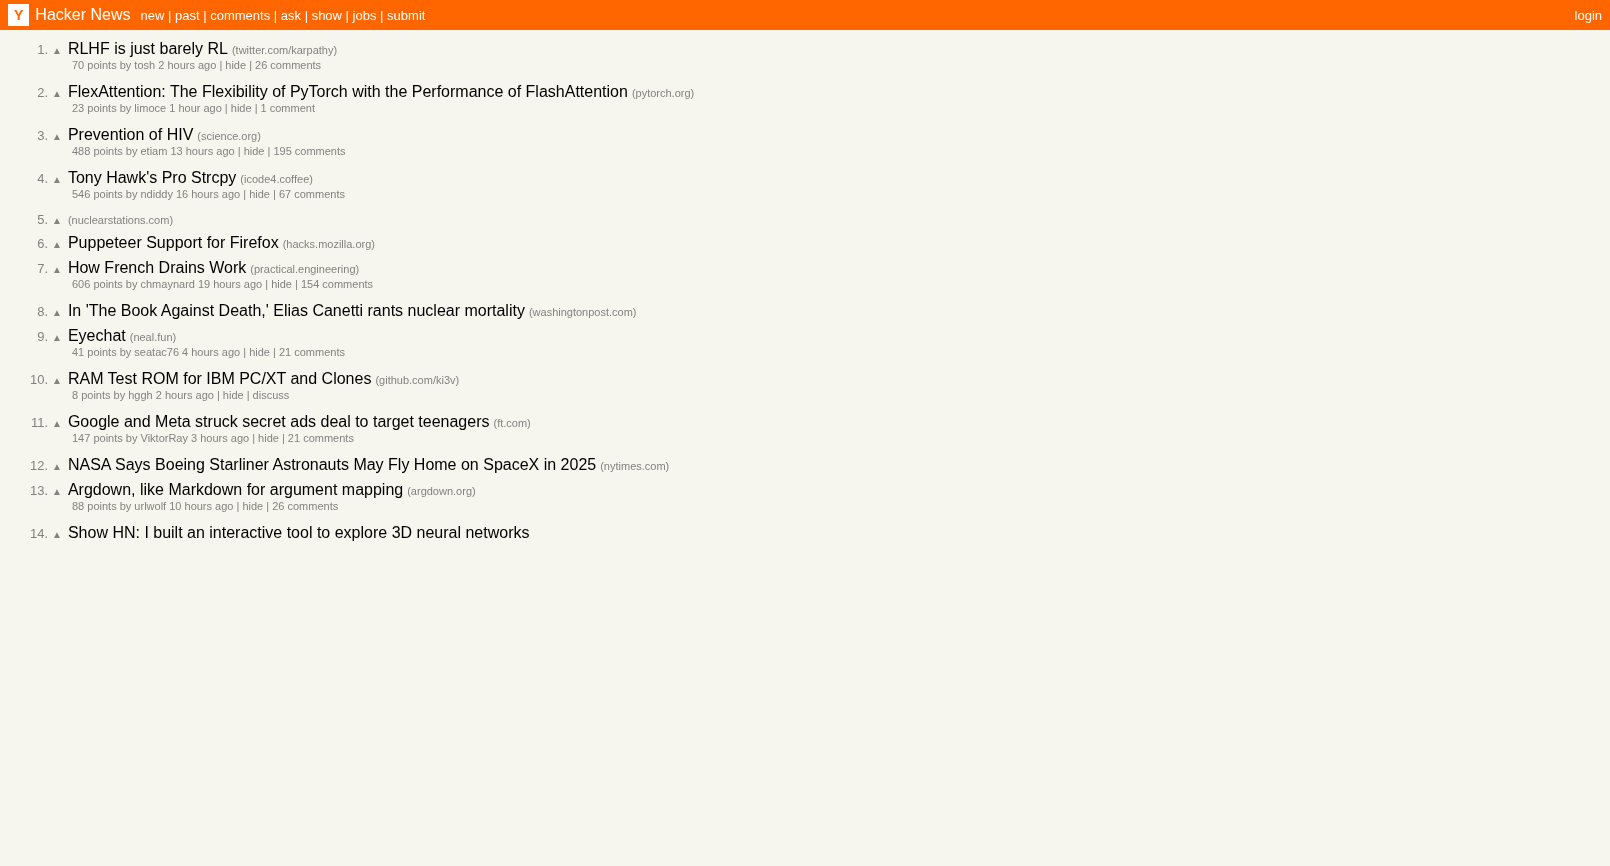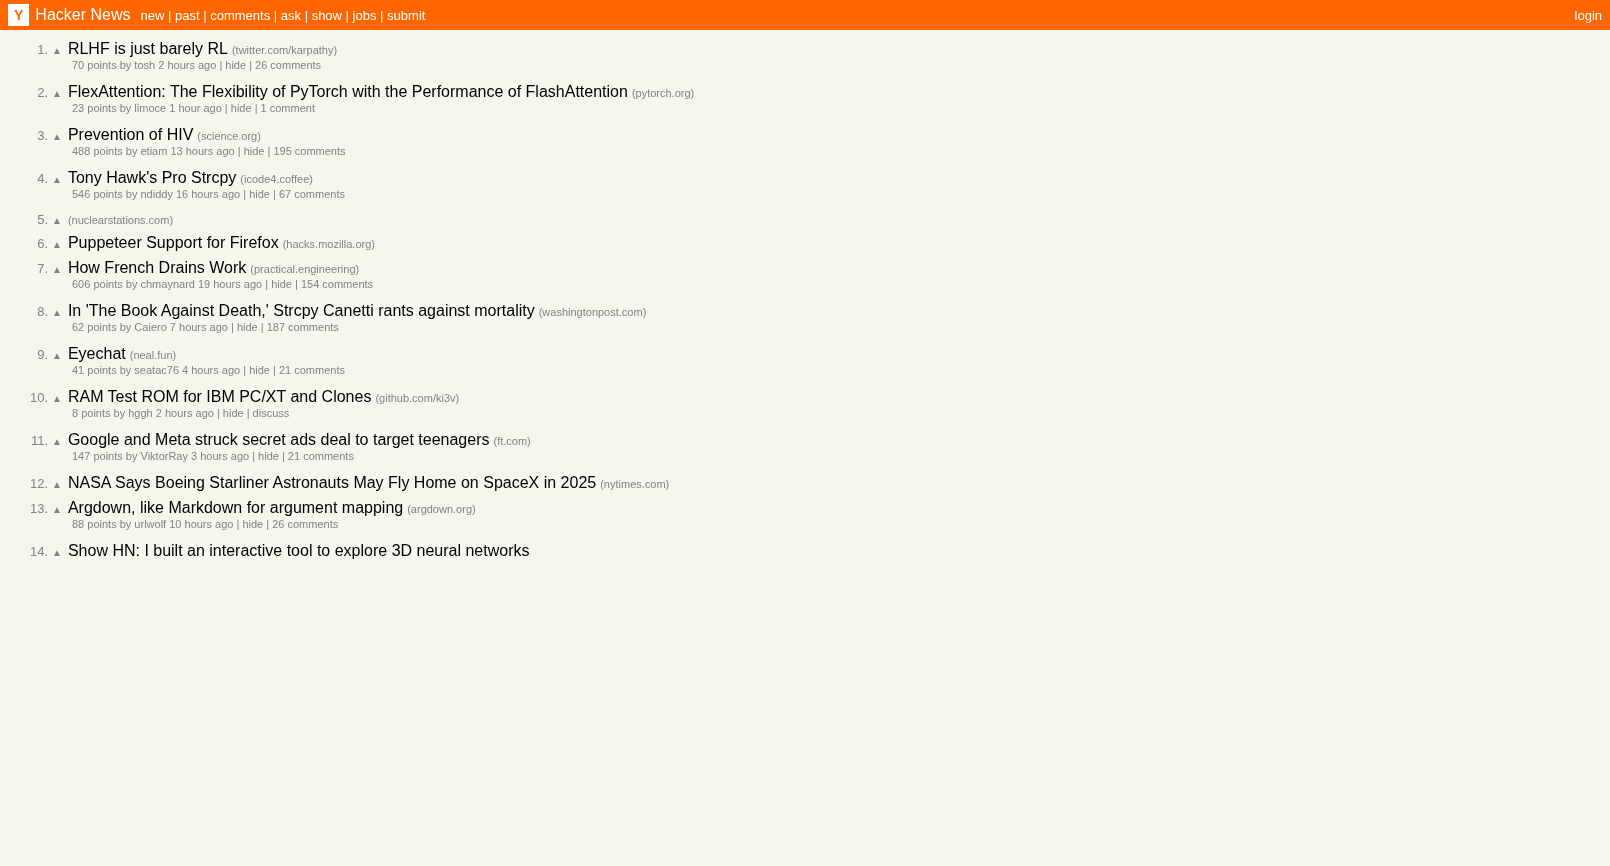--- a/index.html
+++ b/index.html
@@ -173,24 +173,23 @@
         <span class="upvote-btn">▲</span>
         <a class="story-title-link" href="#">How French Drains Work</a>
         <span class="story-domain"> (practical.engineering)</span>
       </div>
       <div class="story-meta">606 points by chmaynard 19 hours ago | hide | 154 comments</div>
     </div>
     <div class="story-row">
       <div class="story-title-line">
         <span class="story-num">8.</span>
         <span class="upvote-btn">▲</span>
-        <a class="story-title-link" href="#">In 'The Book Against Death,' Strcpy Canetti rants against mortality</a>
+        <a class="story-title-link" href="#">In 'The Book Against Death,' Elias Canetti rants nuclear mortality</a>
         <span class="story-domain"> (washingtonpost.com)</span>
       </div>
-      <div class="story-meta">62 points by Caiero 7 hours ago | hide | 187 comments</div>
     </div>
     <div class="story-row">
       <div class="story-title-line">
         <span class="story-num">9.</span>
         <span class="upvote-btn">▲</span>
         <a class="story-title-link" href="#">Eyechat</a>
         <span class="story-domain"> (neal.fun)</span>
       </div>
       <div class="story-meta">41 points by seatac76 4 hours ago | hide | 21 comments</div>
     </div>

